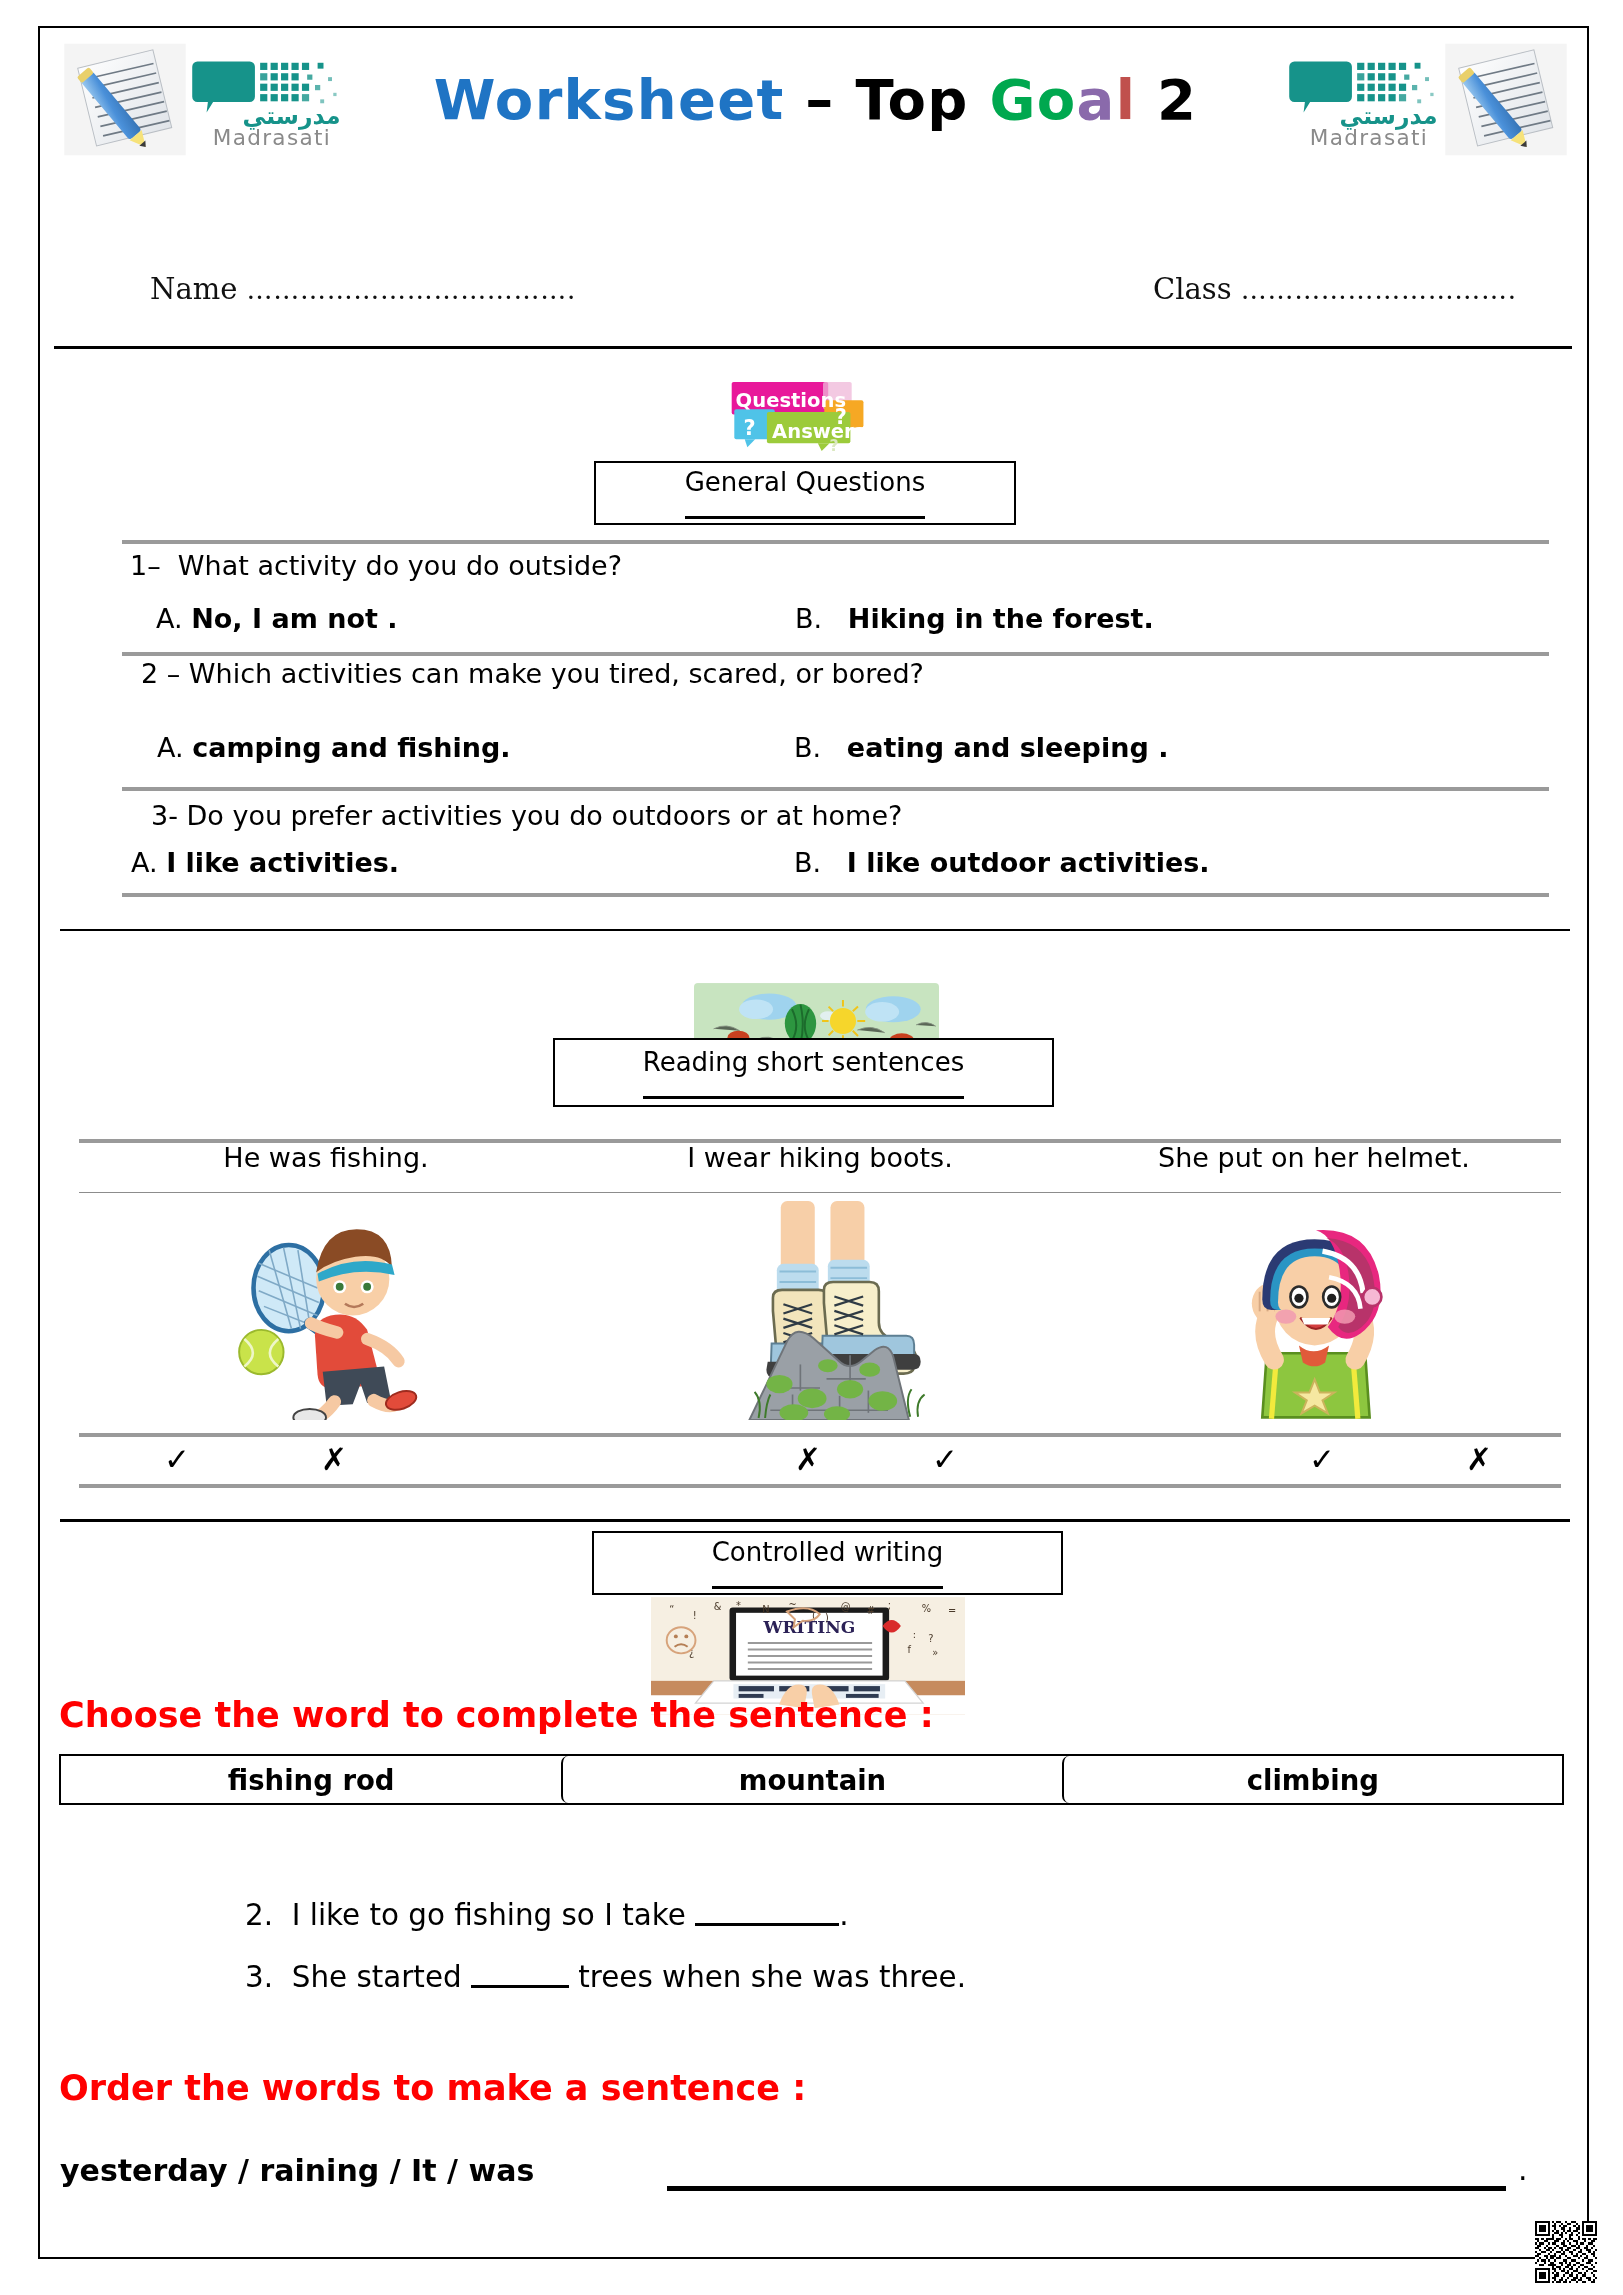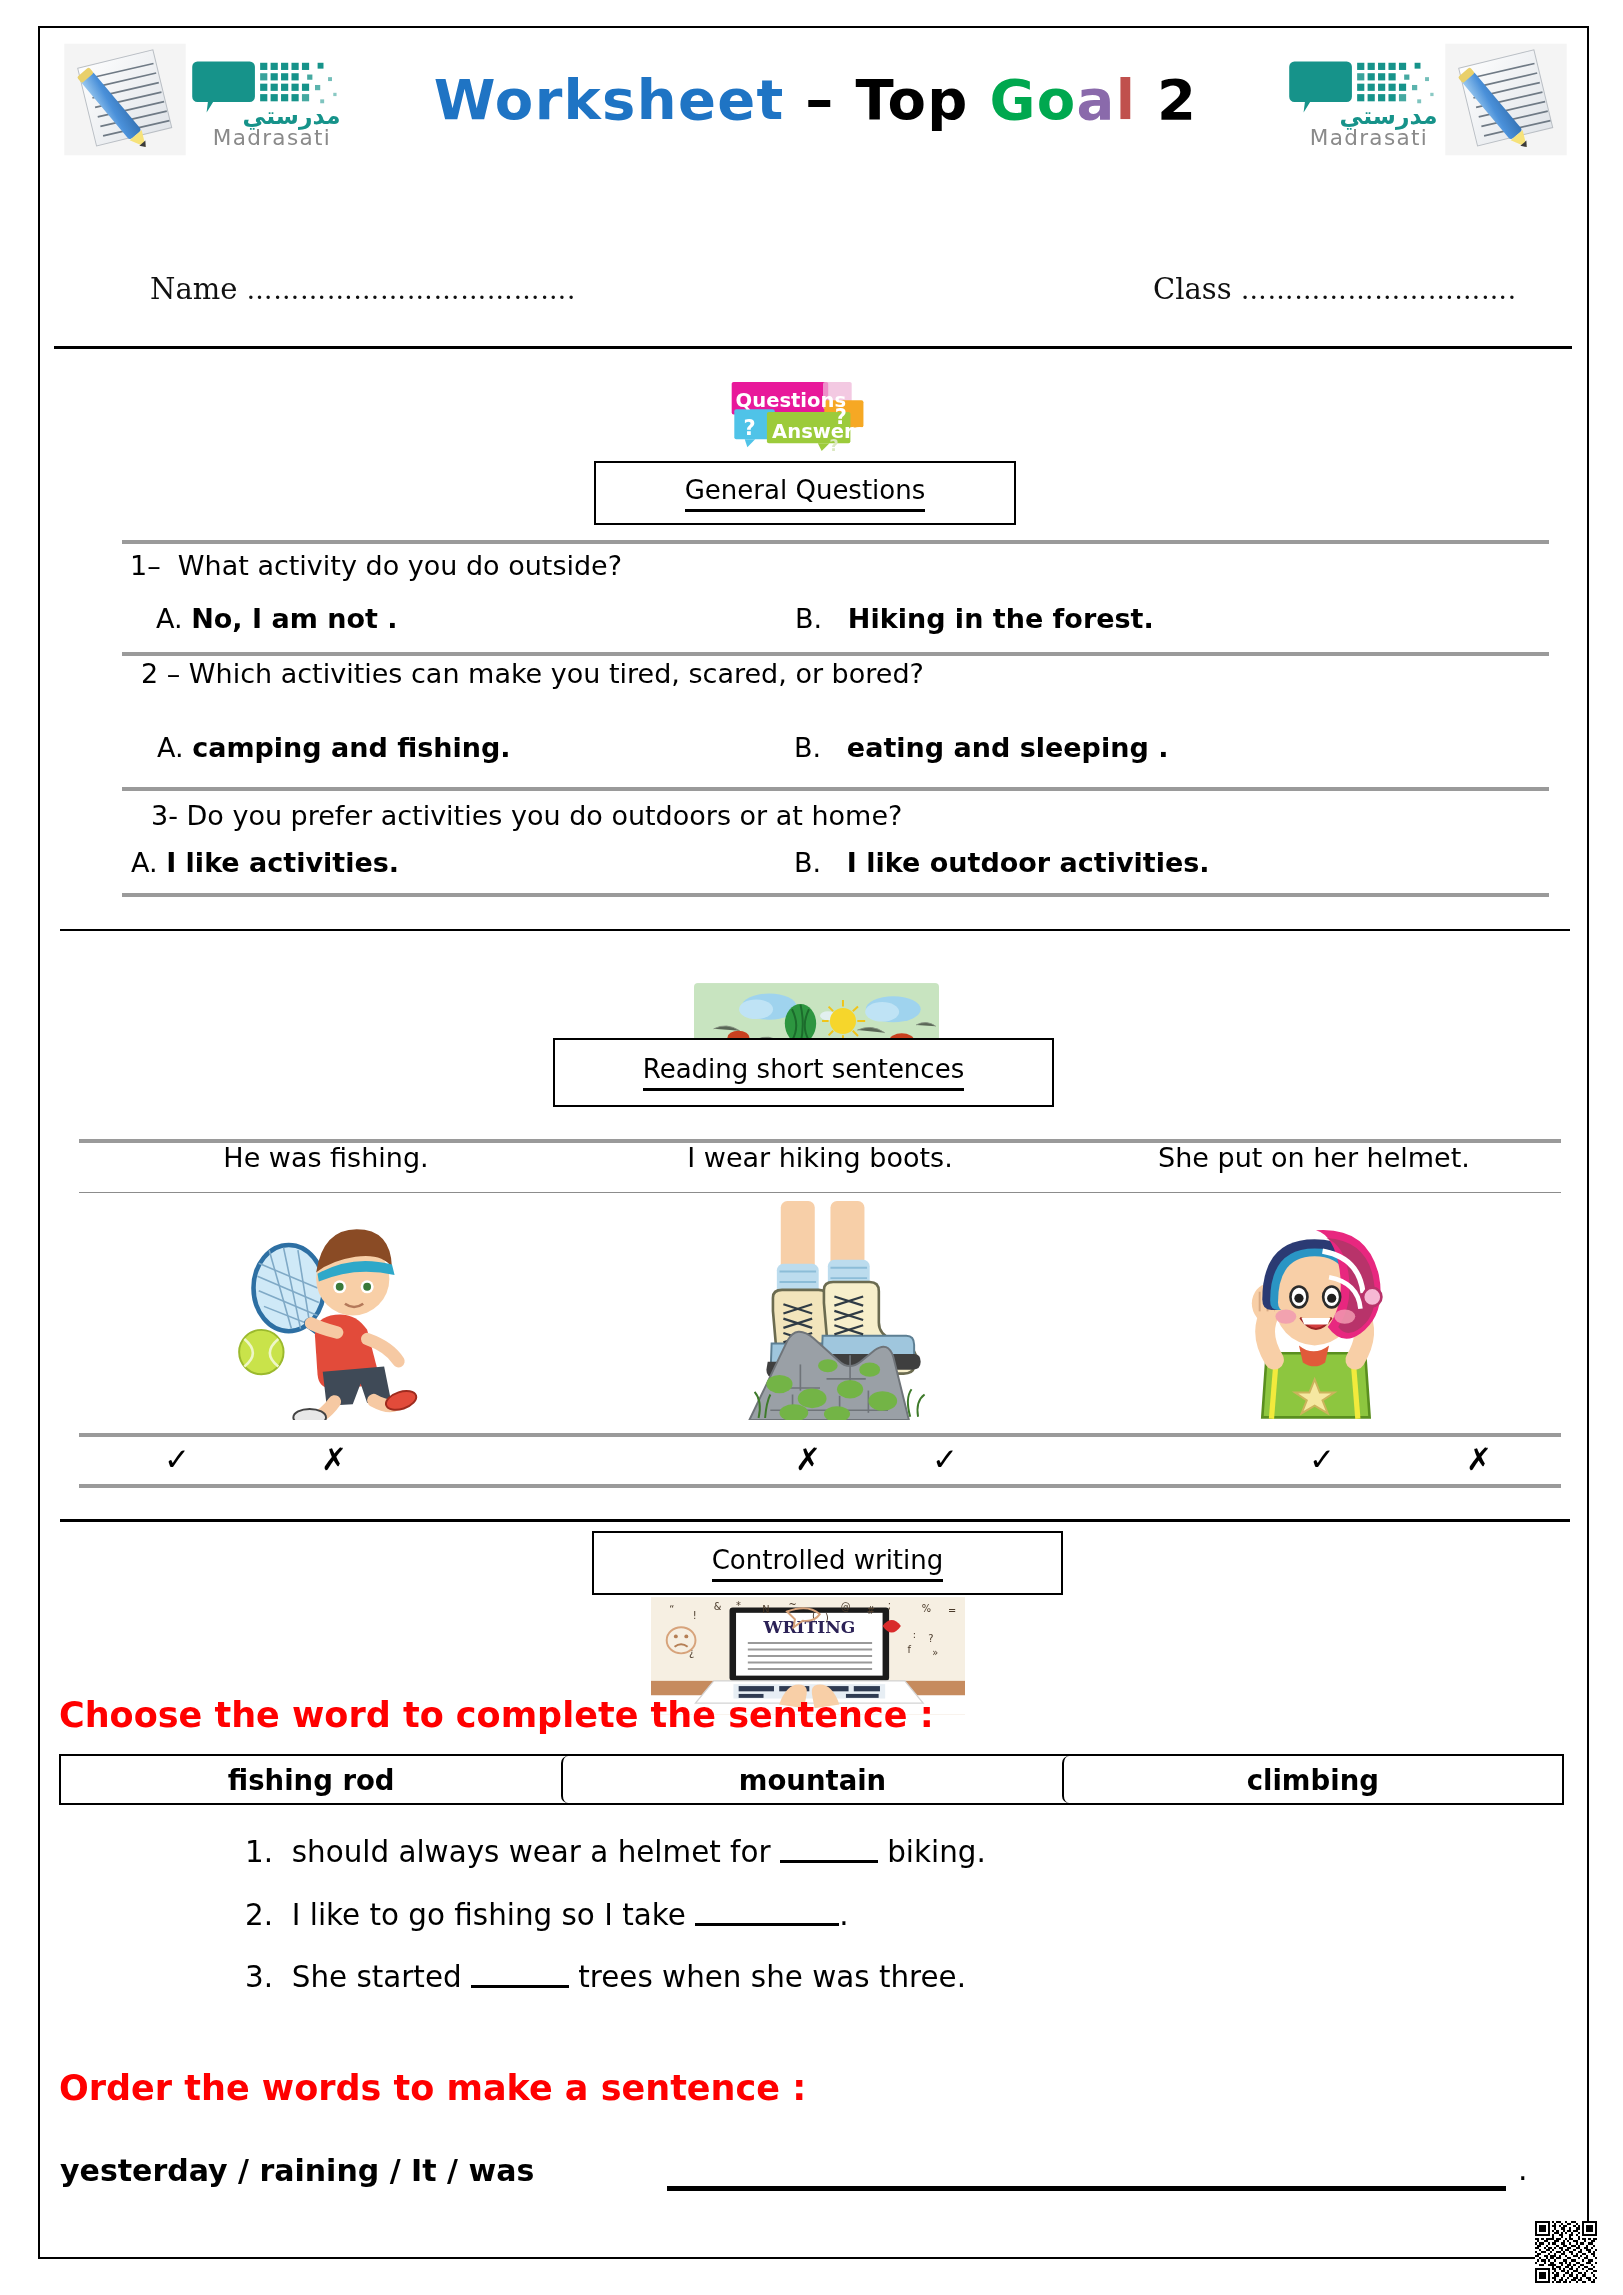--- a/index.html
+++ b/index.html
@@ -82,21 +82,21 @@
     position:absolute; height:2px; background:#000;
   }
 
   
   .sec-box {
     position:absolute; border:2px solid #000; background:#fff;
     display:flex; align-items:center; justify-content:center;
     font-family:"DejaVu Sans", sans-serif;
     font-size:26px; color:#000;
   }
-  .sec-box span { border-bottom:3.3px solid #000; padding-bottom:4px; }
+  .sec-box span { border-bottom:3.3px solid #000; padding-bottom:19px; }
 
   
   .qa-art {
     position:absolute; left:726px; top:378px; width:164px; height:75px;
     overflow:hidden;
   }
   .read-art {
     position:absolute; left:694px; top:983px; width:245px; height:72px;
     overflow:hidden; border-radius:3.9px;
   }
@@ -685,26 +685,20 @@
   </svg>
 
   <div class="redhead" style="left:59px; top:1695px;">Choose the word to complete the sentence :</div>
 
   <div class="wordbank">
     <div class="wb">fishing rod</div>
     <div class="wb">mountain</div>
     <div class="wb">climbing</div>
   </div>
 
-  <div class="fillrow" style="left:245px; top:1835px;">
-    <span>1.</span>&nbsp;
-    <span>should always wear a helmet for</span>
-    <span class="blank" style="width:98px;"></span>
-    <span>biking.</span>
-  </div>
 
   <div class="fillrow" style="left:245px; top:1898px;">
     <span>2.</span>&nbsp;
     <span>I like to go fishing so  I take</span>
     <span class="blank" style="width:144px;"></span><span>.</span>
   </div>
 
   <div class="fillrow" style="left:245px; top:1960px;">
     <span>3.</span>&nbsp;
     <span>She started</span>

